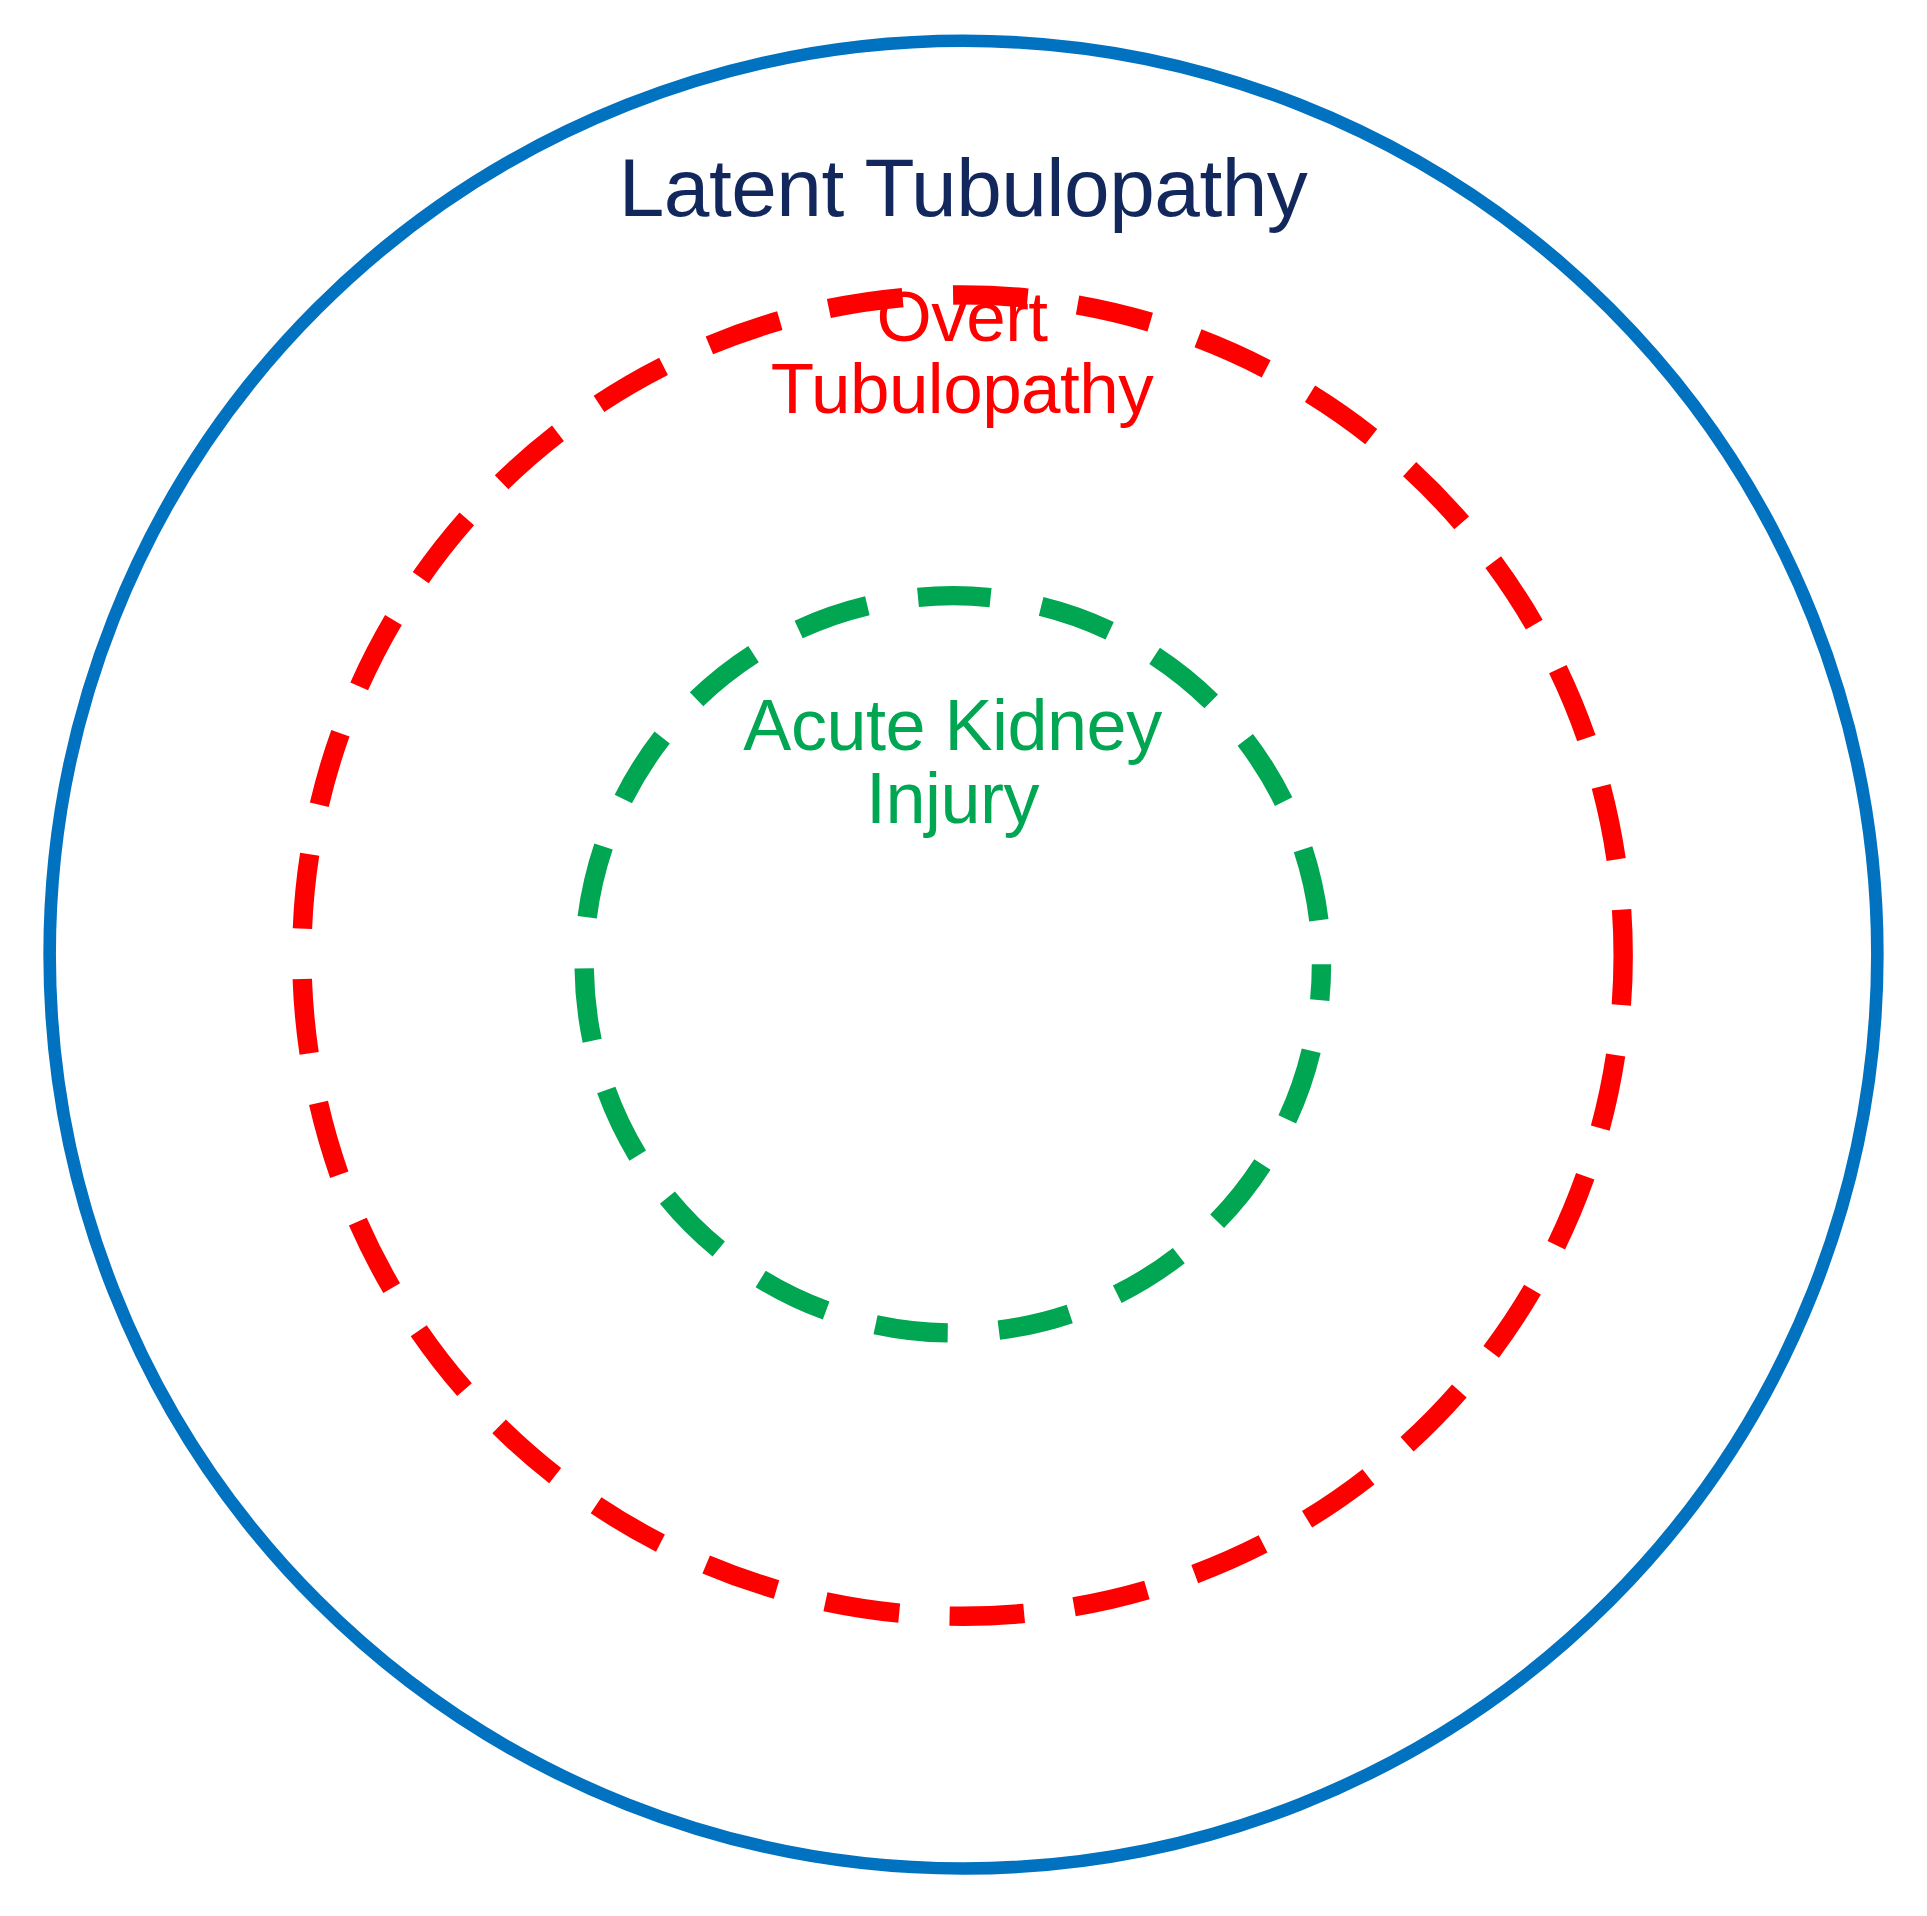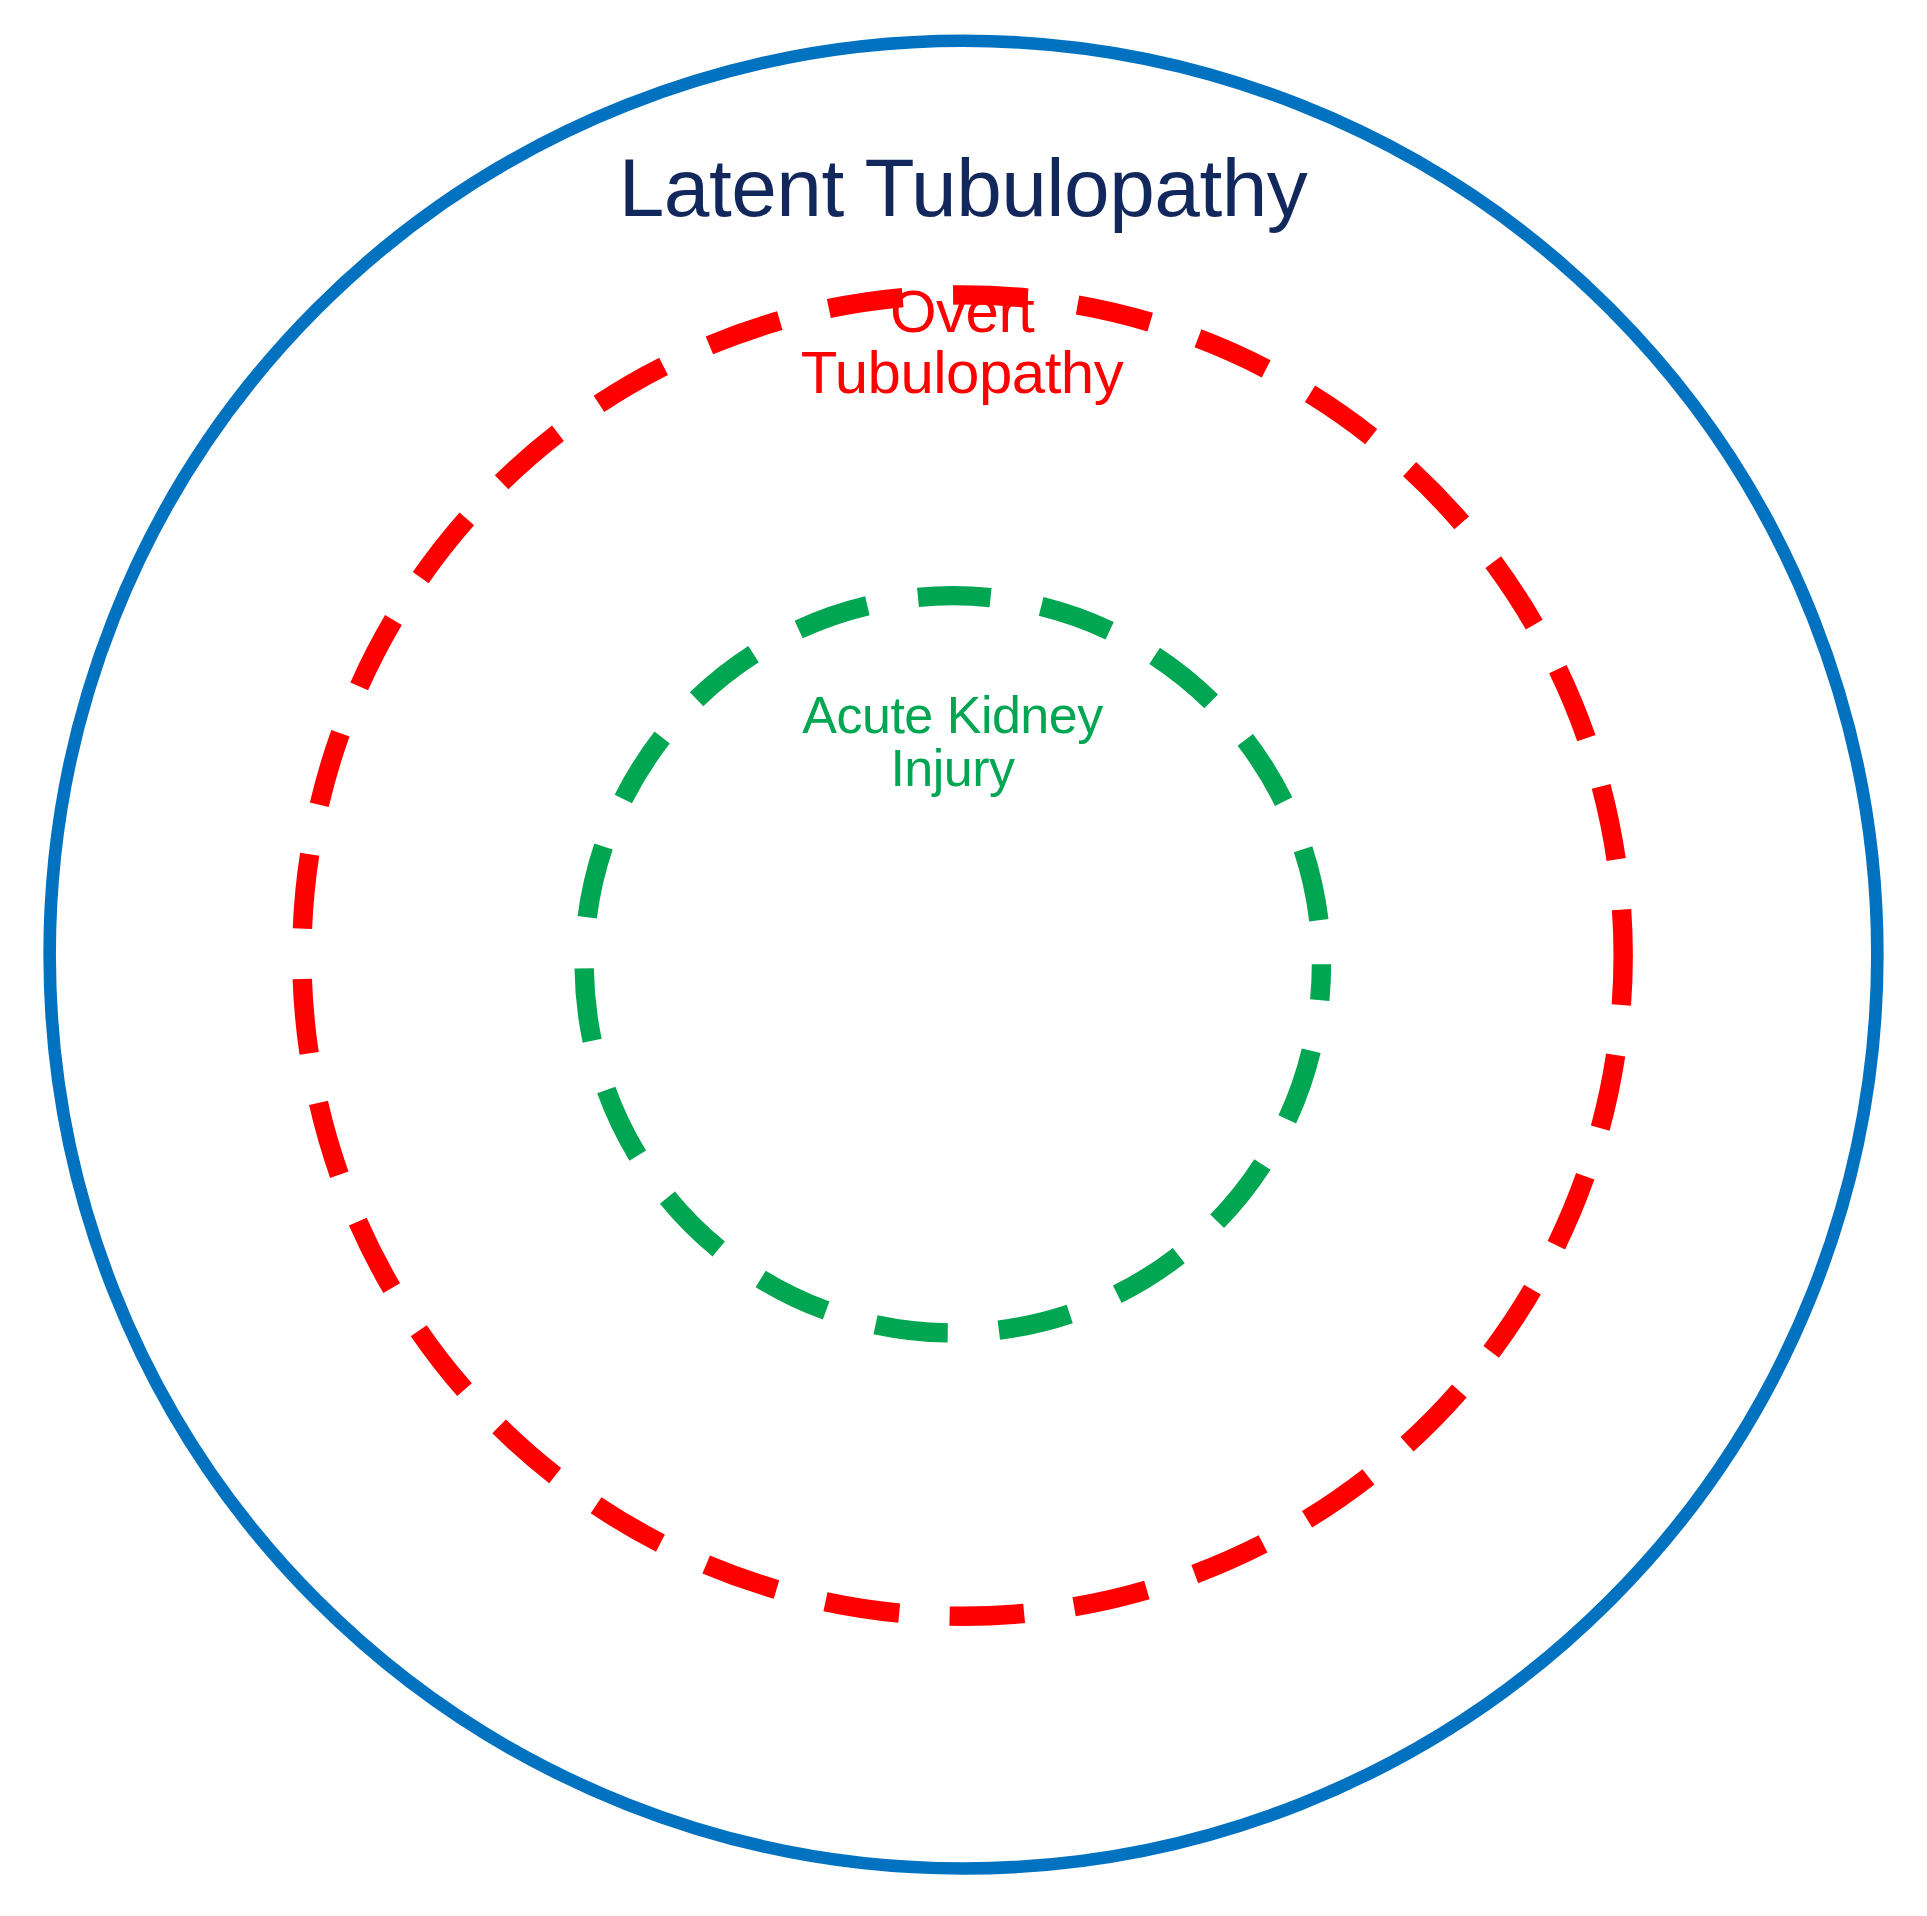--- a/index.html
+++ b/index.html
@@ -40,28 +40,28 @@
     left: 381px;
     top: 146px;
     width: 1164px;
     font-size: 82px;
     color: #12285C;
   }
   #label-overt {
     left: 477px;
     top: 281px;
     width: 970px;
-    font-size: 60px;
+    font-size: 71px;
     color: #FF0000;
   }
   #label-aki {
     left: 516px;
     top: 689px;
     width: 873px;
-    font-size: 52px;
+    font-size: 72px;
     color: #00A651;
   }
 </style>
 </head>
 <body>
 
 <div id="diagram-root">
 
   <svg id="venn-svg" viewBox="0 0 1986 1975" xmlns="http://www.w3.org/2000/svg">
     <rect x="0" y="0" width="1986" height="1975" fill="#FFFFFF"></rect>

